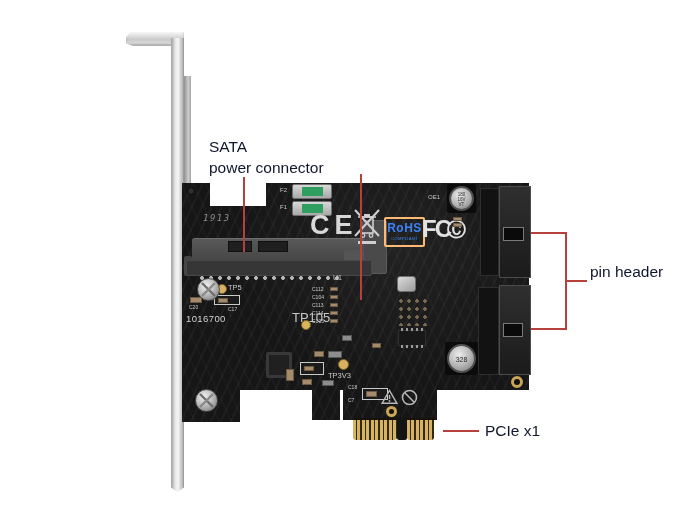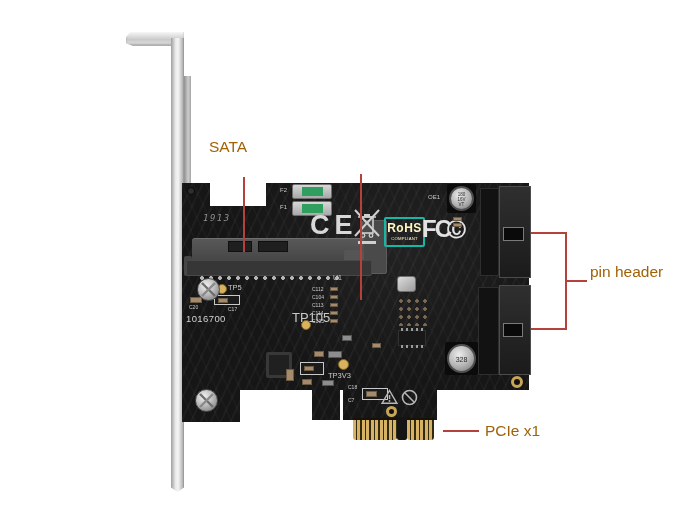--- a/index.html
+++ b/index.html
@@ -46,21 +46,21 @@
     background-image:radial-gradient(circle at 4px 4px,#b5b5b5 1.6px,transparent 2.2px);
     background-size:9px 9px;}
 
   
   .fuse{width:40px;height:15px;background:linear-gradient(180deg,#d8d8d8,#a8a8a8);border-radius:2px;border:1px solid #6e6e6e;box-sizing:border-box;}
   .fuse-green{position:absolute;left:9px;top:2px;width:21px;height:9px;background:#2f9e5e;
     color:#fff;font-size:5px;line-height:9px;text-align:center;overflow:hidden;}
 
   
   .ce-mark{color:#d8d8d8;font-size:27px;font-weight:600;letter-spacing:5px;transform:scaleY(1.04);}
-  .rohs-box{border:2px solid #14b8a6;border-radius:2px;color:#fef9c3;text-align:center;}
+  .rohs-box{border:2px solid #fdba74;border-radius:2px;color:#3b82f6;text-align:center;}
   .rohs-big{font-size:12px;font-weight:700;line-height:13px;letter-spacing:.5px;}
   .rohs-small{font-size:5px;letter-spacing:.2px;transform:scale(.85);}
   .fcc-mark{color:#e2e2e2;font-weight:700;font-size:24px;letter-spacing:-2px;display:flex;align-items:center;}
   .fcc-c{font-size:19px;margin-left:-3px;margin-top:2px;}
 
   
   .chip-wrap{left:158px;top:97px;width:56px;height:48px;}
   .chip-pins-h{position:absolute;left:6px;width:44px;height:3px;
     background:repeating-linear-gradient(90deg,#8f8f8f 0 2px,transparent 2px 4.4px);}
   .chip-pins-v{position:absolute;top:6px;width:3px;height:36px;
@@ -84,21 +84,21 @@
     border:1px solid #4c4c4c;box-sizing:border-box;}
   .usb-notch{position:absolute;background:#0a0a0a;border:1px solid #7a7a7a;box-sizing:border-box;}
 
   
   .gold{background:repeating-linear-gradient(90deg,#d6b264 0 3px,#33290f 3px 4.5px);
     border-top:2px solid #171207;border-radius:0 0 3px 3px;box-sizing:border-box;}
   .gold-gap{background:#141414;border-radius:0 0 2px 2px;}
 
   
   .red-line{background:#b5403c;}
-  .label{color:#a16207;font-size:15.5px;line-height:21px;}
+  .label{color:#0f172a;font-size:15.5px;line-height:21px;}
 
   .inductor{background:#202020;border:3px solid #383838;border-radius:2px;box-sizing:border-box;}
 </style>
 </head>
 <body>
 
 <div class="stage">
 
   <div class="abs bracket-tab"></div>
   <div class="abs bracket-strip"></div>
@@ -255,20 +255,21 @@
     <div class="usb-bodyblock" style="left:21px;top:0;width:32px;height:90px;"></div>
     <div class="usb-notch" style="left:25px;top:38px;width:20px;height:14px;"></div>
   </div>
 
   <div class="abs gold-gap" style="left:397px;top:417px;width:10px;height:23px;"></div>
   <div class="abs gold" style="left:353px;top:418px;width:44px;height:22px;"></div>
   <div class="abs gold" style="left:407px;top:418px;width:27px;height:22px;"></div>
 
   <div class="abs label" style="left:209px;top:136px;">
     <div>SATA</div>
+    <div>power connector</div>
   </div>
   <div class="abs red-line" style="left:243px;top:177px;width:2px;height:75px;"></div>
 
   <div class="abs red-line" style="left:360px;top:174px;width:2px;height:126px;"></div>
 
   <div class="abs red-line" style="left:531px;top:232px;width:36px;height:2px;"></div>
   <div class="abs red-line" style="left:565px;top:232px;width:2px;height:98px;"></div>
   <div class="abs red-line" style="left:531px;top:328px;width:36px;height:2px;"></div>
   <div class="abs red-line" style="left:567px;top:280px;width:20px;height:2px;"></div>
   <div class="abs label" style="left:590px;top:261px;">

